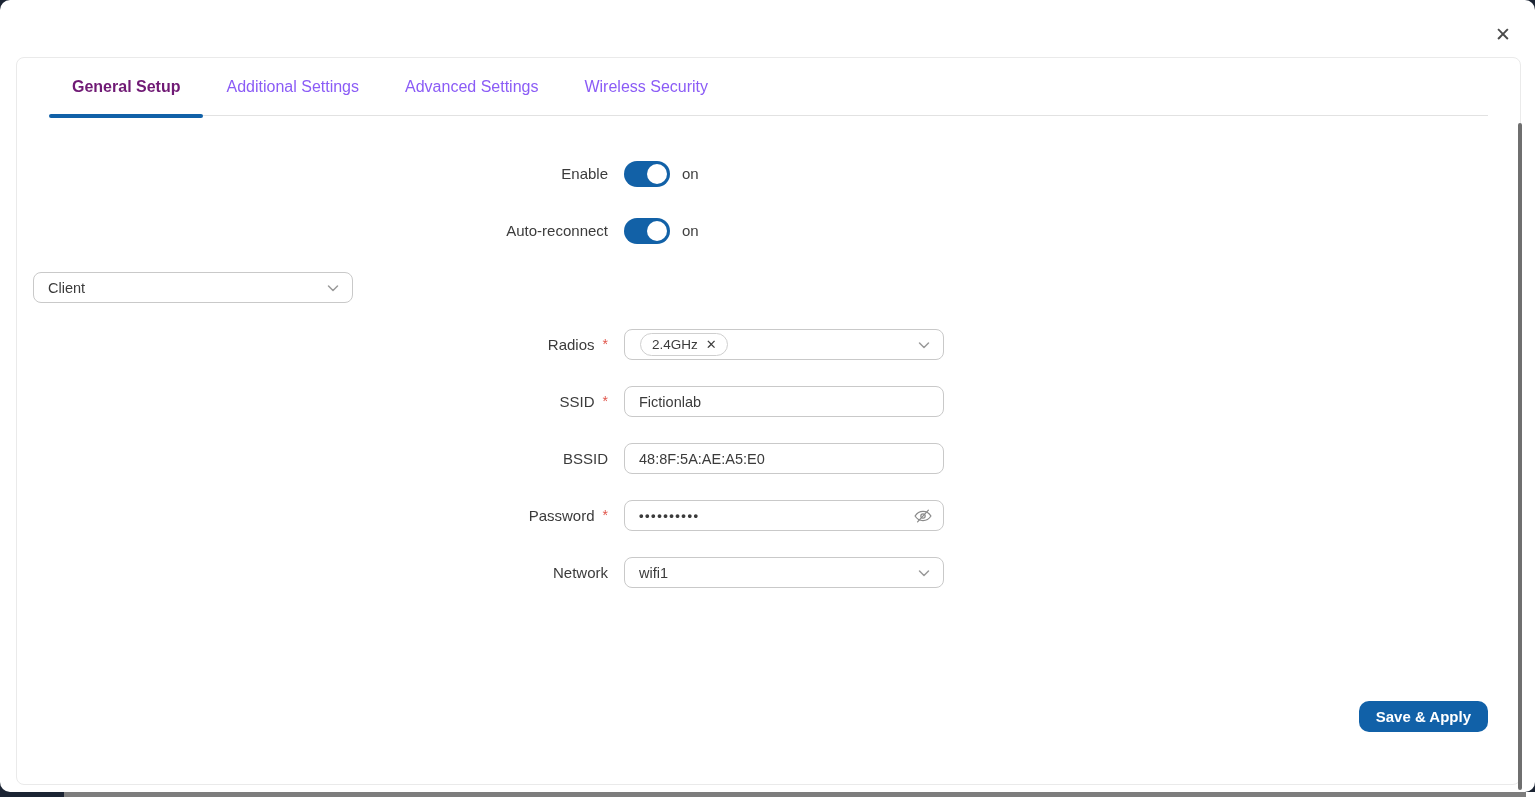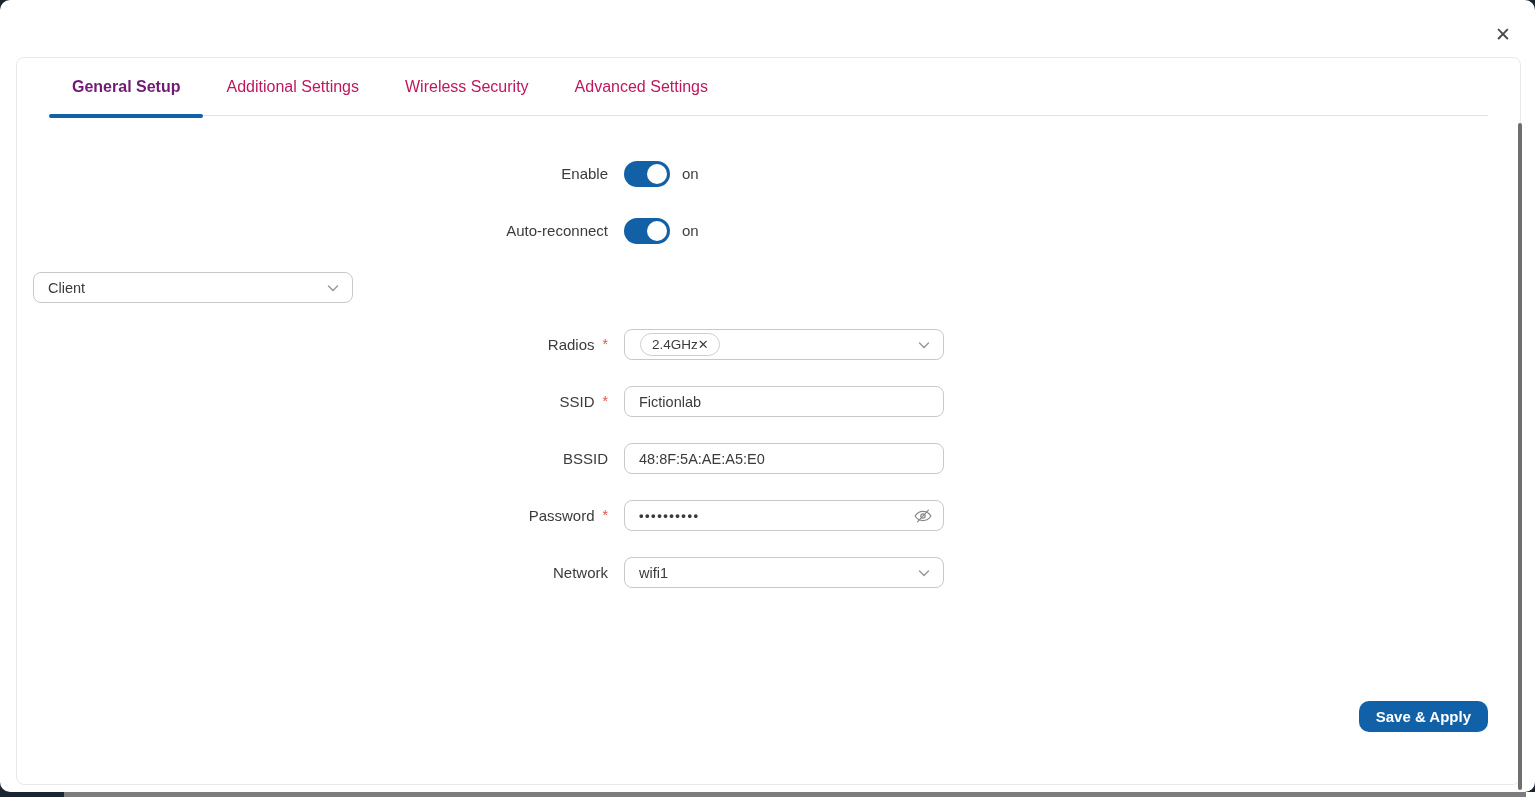--- a/index.html
+++ b/index.html
@@ -21,21 +21,21 @@
   .card {
     position:absolute; left:16px; top:57px; width:1505px; bottom:7px;
     border:1px solid #eaeaea; border-radius:8px; background:#fff;
   }
   .tabbar {
     display:flex; margin:0 32px; height:58px;
     border-bottom:1px solid #e2e2e2;
   }
   .tab {
     position:relative; display:flex; align-items:center;
-    padding:0 23px; font-size:16px; color:#be185d; cursor:pointer;
+    padding:0 23px; font-size:16px; color:#8b5cf6; cursor:pointer;
     white-space:nowrap;
   }
   .tab.active { color:#701a75; font-weight:700; }
   .tab.active::after {
     content:""; position:absolute; left:0; right:0; bottom:-2.5px;
     height:4px; background:#1161a8; border-radius:2px;
   }
   .form { padding-top:42px; }
   .form-row {
     display:flex; align-items:center; height:31px; margin-bottom:26px;
@@ -66,21 +66,21 @@
   .box.select { cursor:pointer; padding-right:36px; }
   .chevron {
     position:absolute; right:12px; top:50%; transform:translateY(-50%);
     display:flex;
   }
   input.box {
     outline:none; font-family:"Liberation Sans","DejaVu Sans",sans-serif;
   }
   input.password-box { padding-right:40px; font-size:13px; letter-spacing:1.5px; font-weight:700; }
   .tag {
-    display:inline-flex; align-items:center; height:23px;
+    display:inline-flex; align-items:center; gap:8px; height:23px;
     padding:0 10px 0 11px; border:1px solid #cfcfcf; border-radius:12px;
     background:#fff; font-size:13.5px; color:#3b3b3b; margin-left:1px;
     white-space:nowrap;
   }
   .tag .tag-x { font-size:13px; color:#3e3e3e; cursor:pointer; line-height:1; }
   .eye-btn {
     position:absolute; right:11px; top:50%; transform:translateY(-50%);
     display:flex; cursor:pointer;
   }
   
@@ -108,22 +108,22 @@
 
 <div class="modal">
 
   <div class="close-btn">✕</div>
 
   <div class="card">
 
     <div class="tabbar">
       <div class="tab active">General Setup</div>
       <div class="tab">Additional Settings</div>
+      <div class="tab">Advanced Settings</div>
       <div class="tab">Wireless Security</div>
-      <div class="tab">Advanced Settings</div>
     </div>
 
     <div class="form">
 
       <div class="form-row">
         <div class="label-col">
           <span>Enable</span>
         </div>
         <div class="control-col">
           <div class="toggle">

